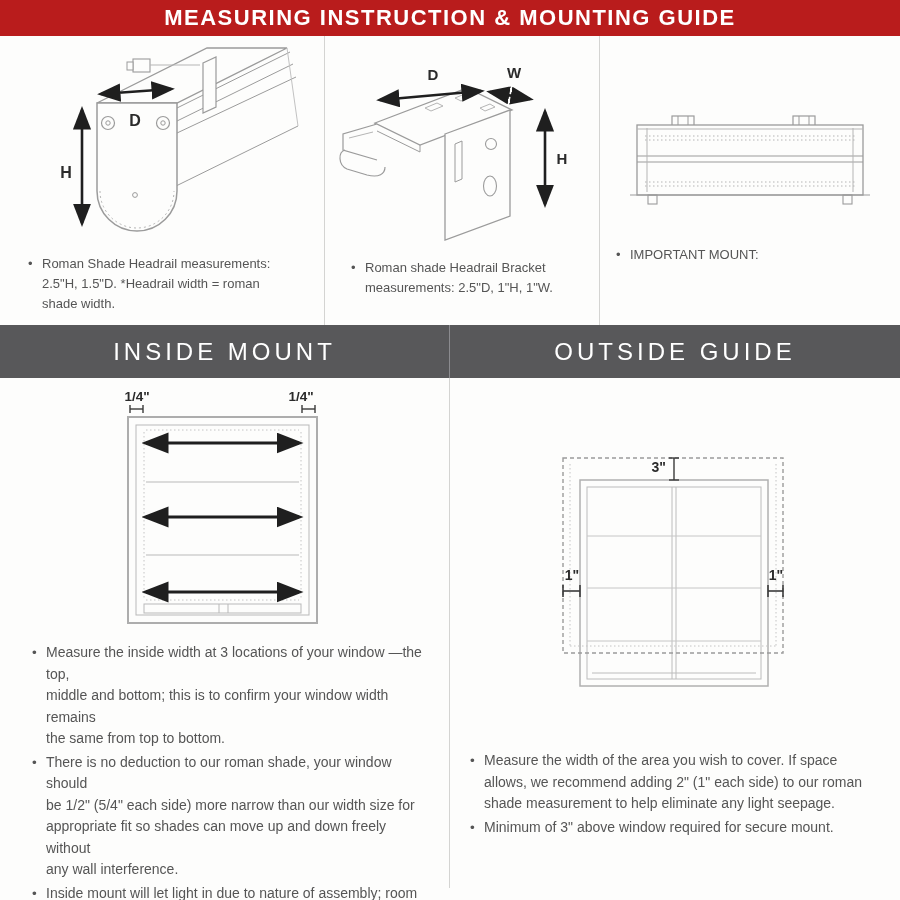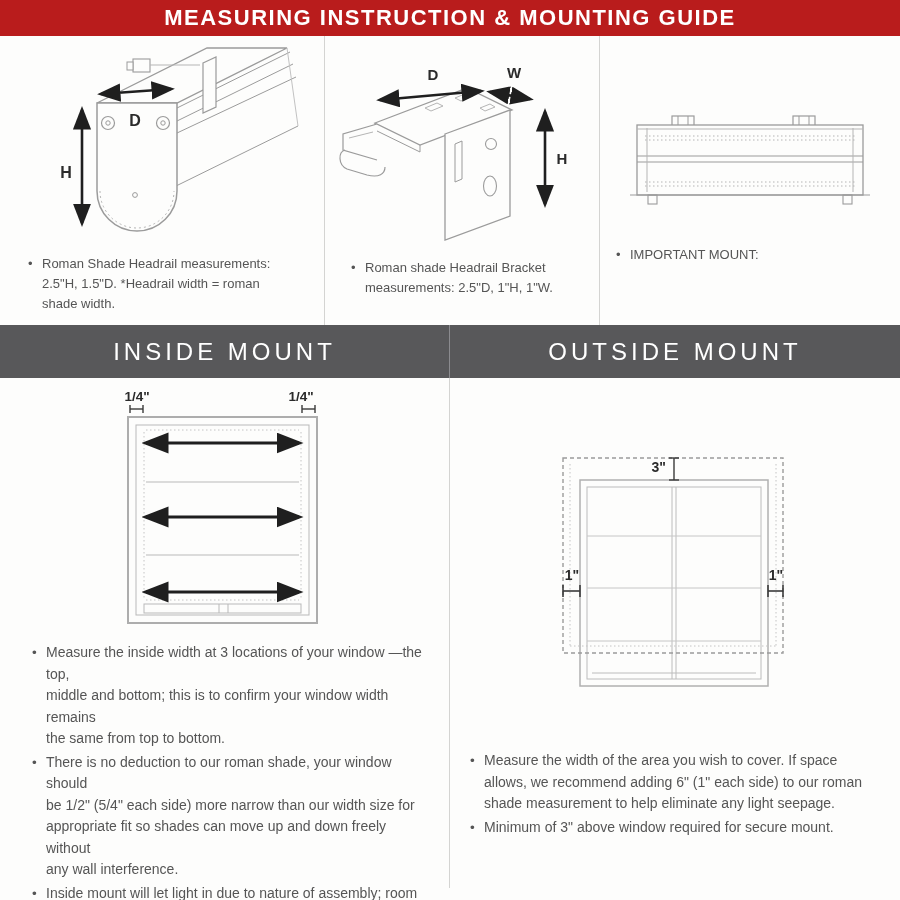--- a/index.html
+++ b/index.html
@@ -193,21 +193,21 @@
         </div>
       </div>
     </div>
   </div>
 
   <div class="mount-headers">
     <div class="mh mh-inside">
       <span>INSIDE MOUNT</span>
     </div>
     <div class="mh mh-outside">
-      <span>OUTSIDE MOUNT</span>
+      <span>OUTSIDE GUIDE</span>
     </div>
   </div>
 
   <div class="mount-body">
 
     <div class="mb mb-inside">
       <svg width="450" height="258" viewBox="0 0 450 258">
 
         <text x="137" y="23" font-size="13.5" font-weight="bold" fill="#2b2b2b" text-anchor="middle">1/4"</text>
         <text x="301" y="23" font-size="13.5" font-weight="bold" fill="#2b2b2b" text-anchor="middle">1/4"</text>
@@ -300,21 +300,21 @@
             <line x1="130" y1="157" x2="130" y2="169"></line>
           <line x1="318" y1="163" x2="333" y2="163"></line>
             <line x1="318" y1="157" x2="318" y2="169"></line>
             <line x1="333" y1="157" x2="333" y2="169"></line>
         </g>
       </svg>
       <div class="bullets">
         <div class="b-row">
           <span class="b-dot">•</span>
           <span class="b-text">Measure the width of the area you wish to cover. If space
-allows, we recommend adding 6" (1" each side) to our roman
+allows, we recommend adding 2" (1" each side) to our roman
 shade measurement to help eliminate any light seepage.</span>
         </div>
         <div class="b-row">
           <span class="b-dot">•</span>
           <span class="b-text">Minimum of 3" above window required for secure mount.</span>
         </div>
       </div>
     </div>
   </div>
 </div>

